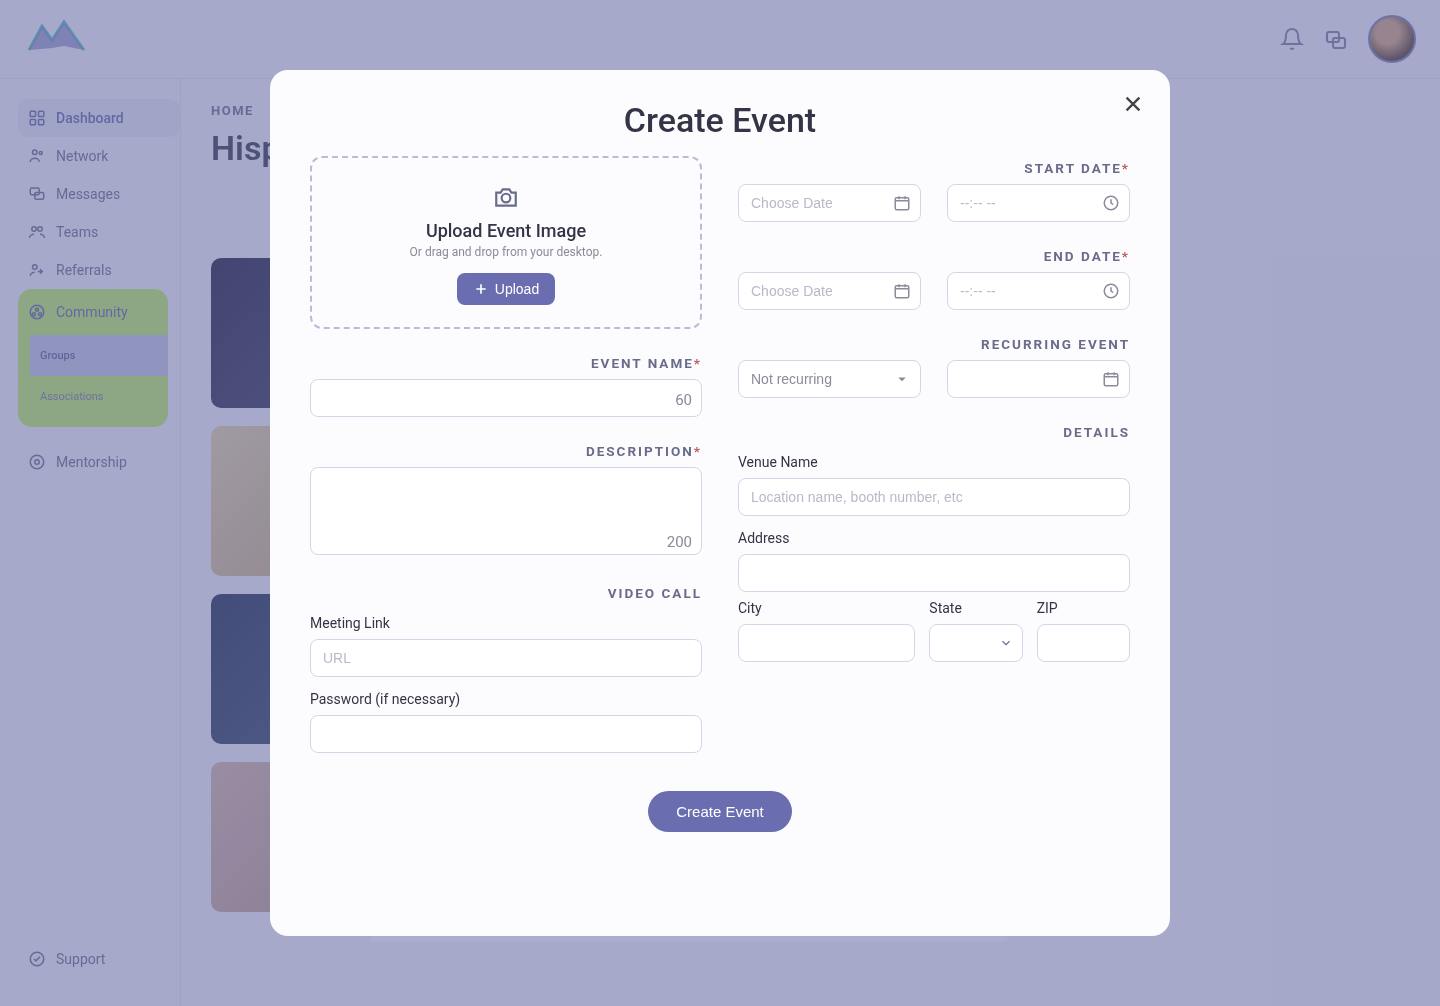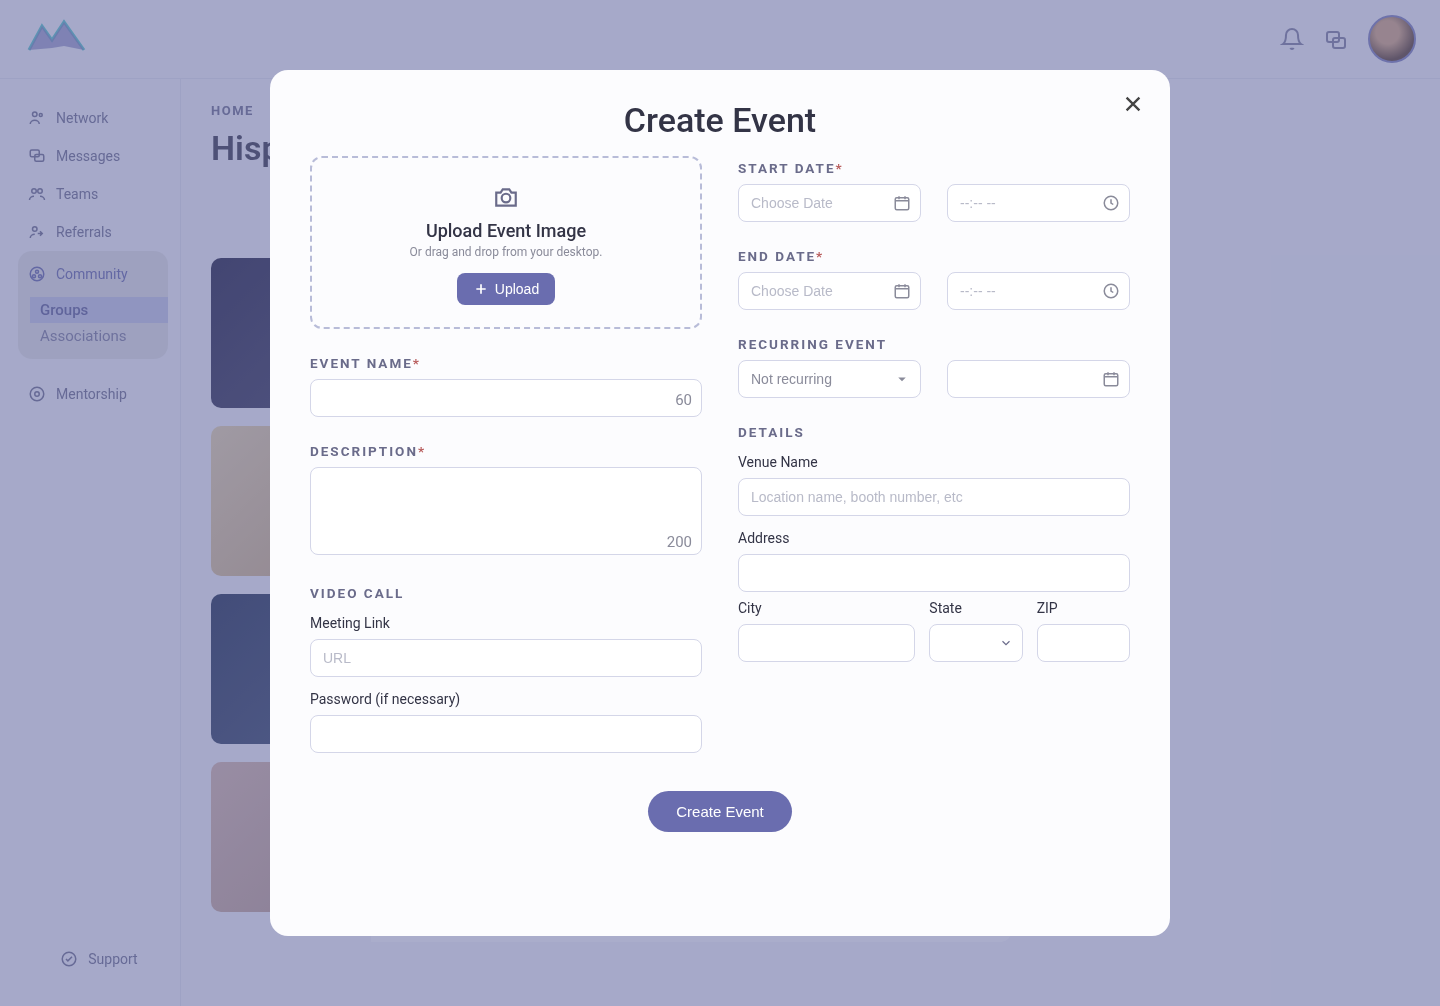--- a/index.html
+++ b/index.html
@@ -30,41 +30,41 @@
   cursor: pointer;
 }
 .body { display: flex; flex: 1; }
 .sidebar {
   width: 180px;
   padding: 20px 0 0 18px;
   display: flex;
   flex-direction: column;
 }
 .sidebar-main { flex: 1; }
-.side-group { background: #e5e5e5; border-radius: 14px; padding: 4px 0; margin-right: 12px; }
+.side-group { background: #bef264; border-radius: 14px; padding: 4px 0; margin-right: 12px; }
 .side-item {
   display: flex; align-items: center; gap: 10px;
   padding: 10px 10px;
   font-size: 14px;
   color: #6a6b8a;
   cursor: pointer;
   border-radius: 10px;
 }
 .side-item.active { background: #e9ebf5; color: #6366a8; font-weight: 500; }
 .side-item .icon { width: 18px; height: 18px; flex-shrink: 0; }
 .sub-items { padding: 4px 0 6px 12px; }
 .sub-item {
-  padding: 4px 10px;
-  font-size: 15px;
+  padding: 14px 10px;
+  font-size: 11px;
   color: #7a7b9a;
   cursor: pointer;
   border-radius: 0;
 }
 .sub-item.selected { background: #c6cae6; color: #5a5d95; font-weight: 500; }
-.support-item { margin-bottom: 28px; justify-content: center; }
+.support-item { margin-bottom: 28px; }
 .main {
   flex: 1;
   border-left: 1px solid #e5e6ef;
   padding: 24px 30px;
   overflow: hidden;
 }
 .breadcrumb {
   font-size: 13px;
   letter-spacing: 1.5px;
   font-weight: 700;
@@ -135,20 +135,21 @@
   padding: 8px 16px; font-size: 14px;
   margin-top: 14px; cursor: pointer;
 }
 .section-label {
   font-size: 13.5px;
   letter-spacing: 2px;
   font-weight: 700;
   color: #6a6b8a;
   margin-top: 26px;
   text-transform: uppercase;
+  text-align: right;
 }
 .req { color: #b85c5c; }
 .field-label { font-size: 14px; color: #333446; margin-top: 14px; }
 .input-wrap {
   position: relative;
   margin-top: 8px;
 }
 .text-input, .time-input, .select {
   width: 100%;
   border: 1px solid #d4d6e8;
@@ -227,20 +228,29 @@
       <svg class="header-icon" viewBox="0 0 24 24" fill="none" stroke="currentColor" stroke-width="2">
           <rect x="3" y="5" width="12" height="10" rx="2"></rect>
           <rect x="9" y="11" width="12" height="10" rx="2"></rect>
         </svg>
       <div class="avatar"></div>
     </div>
   </div>
   <div class="body">
     <div class="sidebar">
       <div class="sidebar-main">
+        <div class="side-item active">
+          <svg class="icon" viewBox="0 0 24 24" fill="none" stroke="currentColor" stroke-width="2">
+              <rect x="3" y="3" width="7" height="7" rx="1"></rect>
+              <rect x="14" y="3" width="7" height="7" rx="1"></rect>
+              <rect x="3" y="14" width="7" height="7" rx="1"></rect>
+              <rect x="14" y="14" width="7" height="7" rx="1"></rect>
+            </svg>
+          <span>Dashboard</span>
+        </div>
         <div class="side-item">
           <svg class="icon" viewBox="0 0 24 24" fill="none" stroke="currentColor" stroke-width="2">
               <circle cx="9" cy="7" r="3"></circle>
               <path d="M3 20c0-3 3-5 6-5s6 2 6 5"></path>
               <circle cx="17" cy="8" r="2"></circle>
             </svg>
           <span>Network</span>
         </div>
         <div class="side-item">
           <svg class="icon" viewBox="0 0 24 24" fill="none" stroke="currentColor" stroke-width="2">

